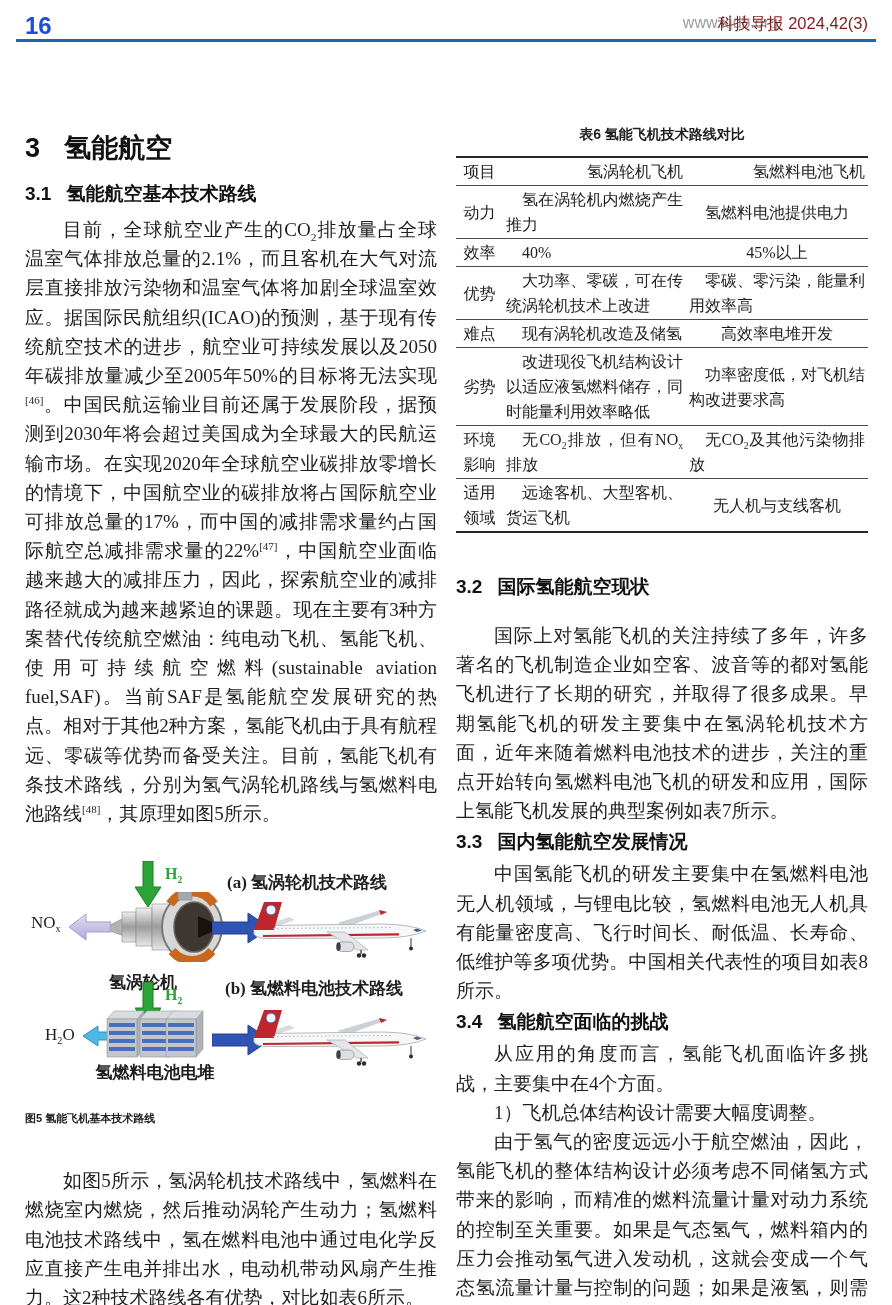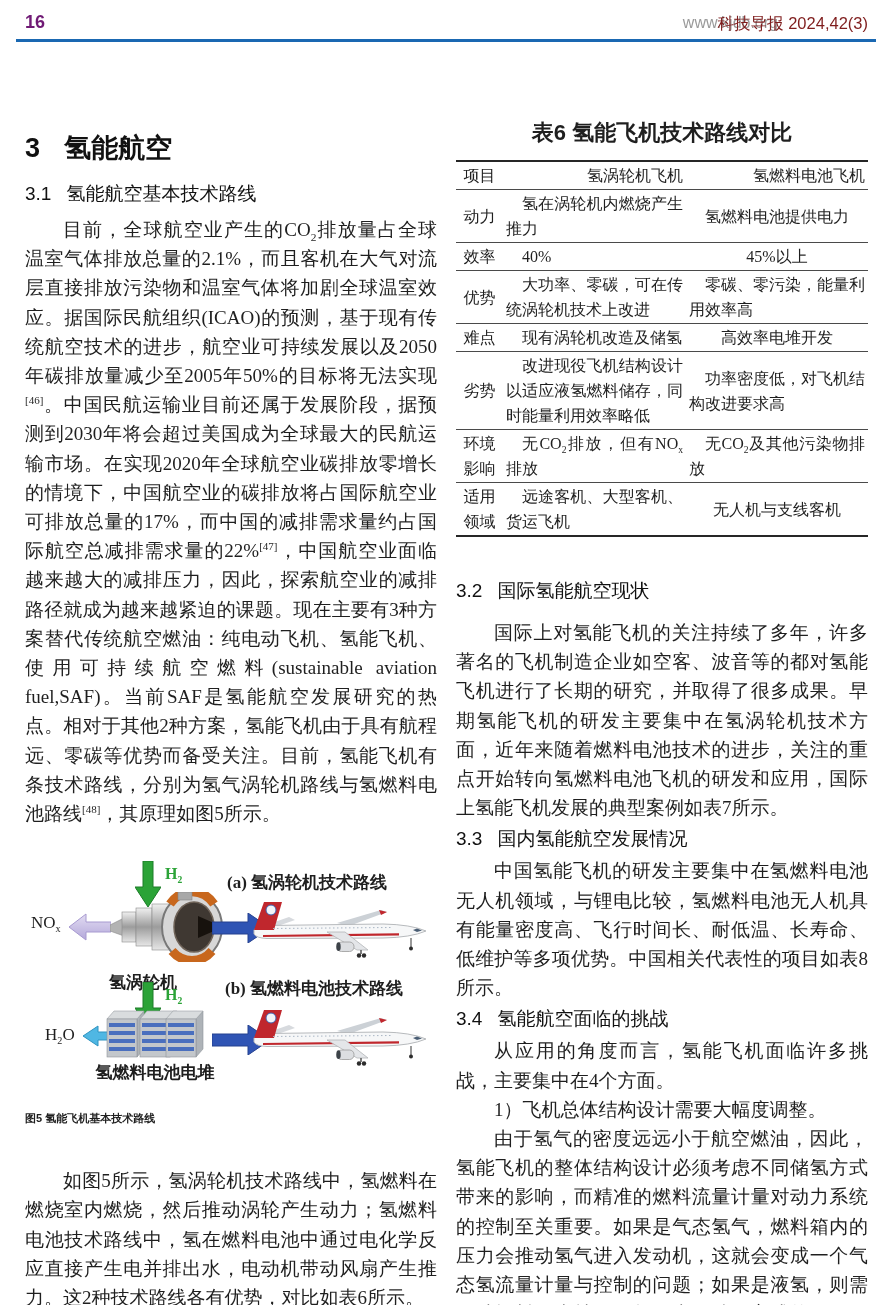--- a/index.html
+++ b/index.html
@@ -2,62 +2,62 @@
 <html><head>
 <meta charset="utf-8">
 <style>
   html,body{margin:0;padding:0;background:#ffffff;}
   .page{position:relative;width:892px;height:1305px;background:#ffffff;overflow:hidden;
         font-family:"Liberation Serif","DejaVu Serif",serif;color:#1f1f1f;}
   
   .hdr{position:absolute;left:0;top:0;width:892px;height:42px;}
   .hdr-rule{position:absolute;left:16px;right:16px;top:39px;height:2.5px;background:#1a68b2;}
   .hdr-page{position:absolute;left:25px;top:12px;font-family:"Liberation Sans","DejaVu Sans",sans-serif;
-            font-weight:bold;font-size:18px;color:#701a75;}
+            font-weight:bold;font-size:24px;color:#1d4ed8;}
   .hdr-site{position:absolute;left:0;width:778px;top:14px;text-align:right;
             font-family:"Liberation Sans","DejaVu Sans",sans-serif;font-size:16px;color:#9a9a9a;}
   .hdr-journal{position:absolute;right:24px;top:13px;font-family:"Liberation Sans","DejaVu Sans",sans-serif;
             font-size:16.5px;color:#7f1d1d;}
   
   .col{position:absolute;top:118px;width:412px;}
   .col-left{left:25px;}
   .col-right{left:456px;}
   
   .h1{font-family:"Liberation Sans","DejaVu Sans",sans-serif;font-weight:bold;font-size:27px;
       margin:12px 0 0 0;line-height:36px;color:#111;}
   .h1 .num{margin-right:0.9em;}
-  .h2{font-family:"Liberation Sans","DejaVu Sans",sans-serif;font-weight:normal;font-size:19px;
+  .h2{font-family:"Liberation Sans","DejaVu Sans",sans-serif;font-weight:bold;font-size:19px;
       line-height:24px;color:#111;}
   .h2 .num{margin-right:0.8em;}
   .para{font-size:19px;line-height:29.2px;text-align:justify;text-indent:2em;margin:0;}
   sup{vertical-align:super;font-size:0.58em;line-height:0;}
   sub{vertical-align:sub;font-size:0.6em;line-height:0;}
   
-  .tbl-caption{font-family:"Liberation Sans","DejaVu Sans",sans-serif;font-weight:bold;font-size:22px;
-      text-align:center;margin-top:0;}
+  .tbl-caption{font-family:"Liberation Sans","DejaVu Sans",sans-serif;font-weight:bold;font-size:14px;
+      text-align:center;margin-top:8px;}
   table.t6{border-collapse:collapse;width:412px;margin-top:12px;table-layout:fixed;
       border-top:2px solid #262626;border-bottom:2px solid #262626;font-size:16px;}
   table.t6 th,table.t6 td{font-weight:normal;vertical-align:middle;line-height:25px;
       padding:1px 3px;border-bottom:1px solid #4a4a4a;}
   table.t6 tbody tr:last-child th,table.t6 tbody tr:last-child td{border-bottom:none;}
   table.t6 .rowhead{text-align:center;padding-left:2px;padding-right:2px;}
   table.t6 .thc{text-align:right;}
   table.t6 .ind{text-align:justify;text-indent:1em;}
   table.t6 .cen{text-align:center;}
   
   .fig{position:relative;height:232px;margin-top:27px;}
   .fig .abs{position:absolute;}
   .route-label{font-weight:bold;font-size:17px;white-space:nowrap;}
   .dev-label{font-weight:bold;font-size:17px;white-space:nowrap;}
   .chem{font-size:17px;white-space:nowrap;}
   .chem-green{color:#2ba337;font-weight:bold;font-size:16px;}
   .figcaption{font-family:"Liberation Sans","DejaVu Sans",sans-serif;font-weight:bold;font-size:11px;
       margin-top:24px;}
   .p2{margin-top:40px;}
-  .mt42{margin-top:42px;} .mt6{margin-top:15px;} .mt5{margin-top:5px;} .mt0{margin-top:0;}
+  .mt42{margin-top:42px;} .mt6{margin-top:22px;} .mt5{margin-top:5px;} .mt0{margin-top:0;}
 </style>
 </head>
 <body>
 
 <div class="page">
 
   <div class="hdr">
     <div class="hdr-page">16</div>
     <div class="hdr-site">www.kjdb.org</div>
     <div class="hdr-journal">科技导报 2024,42(3)</div>

